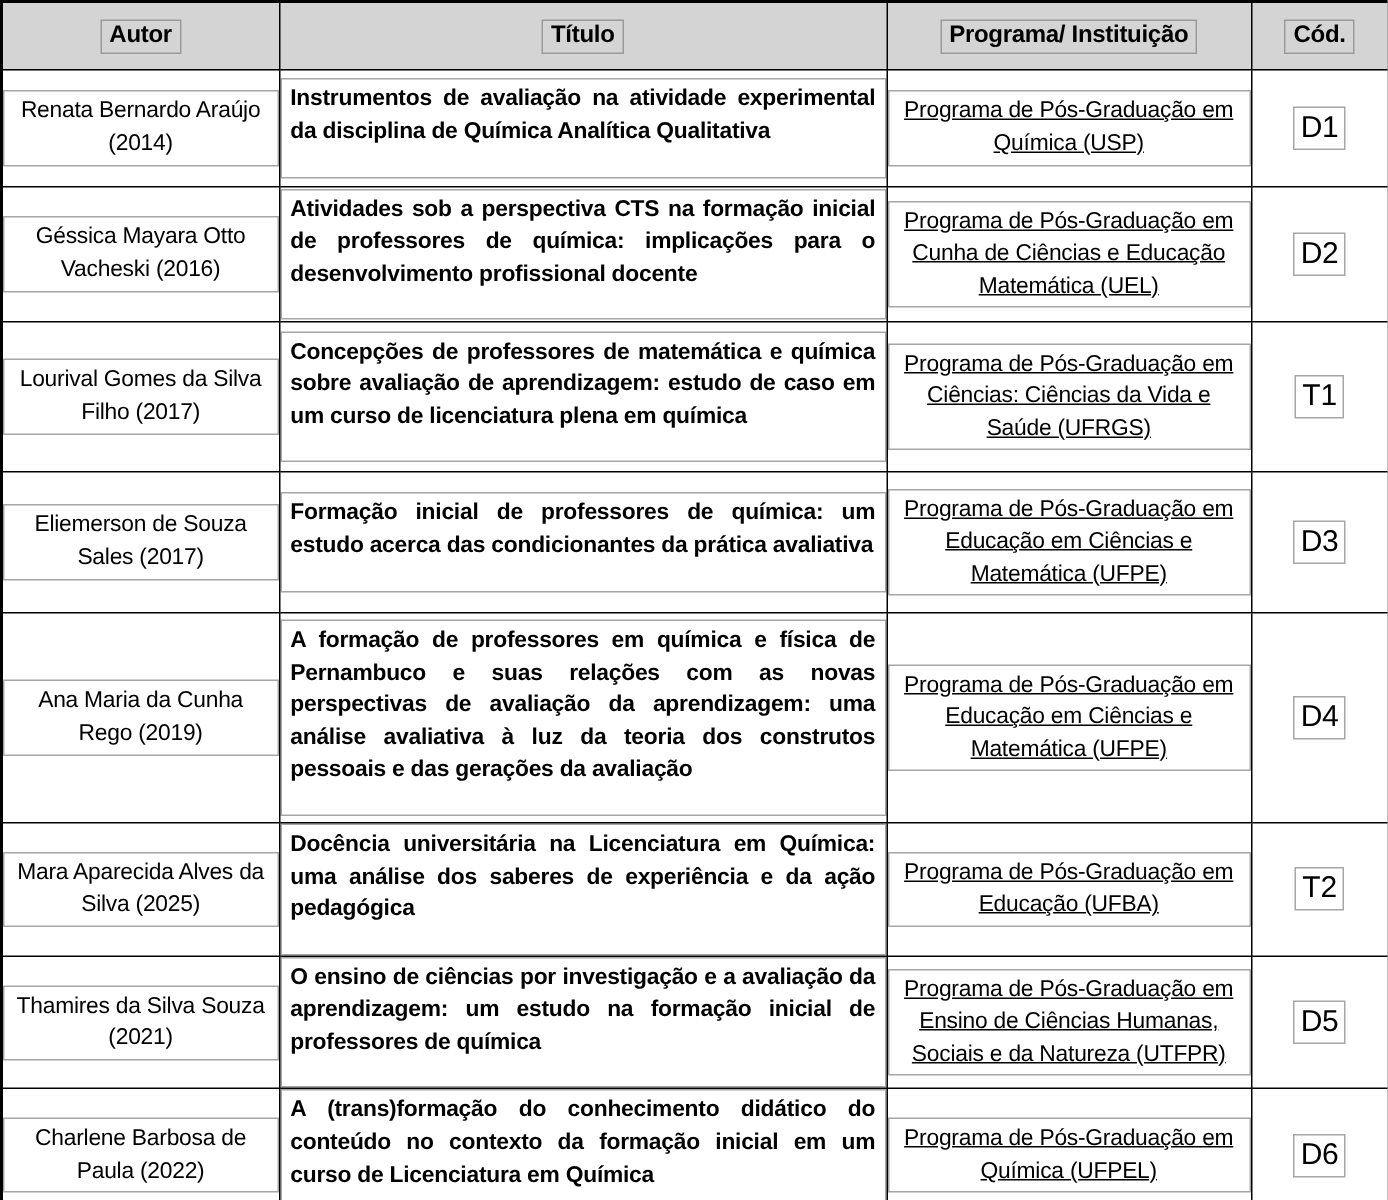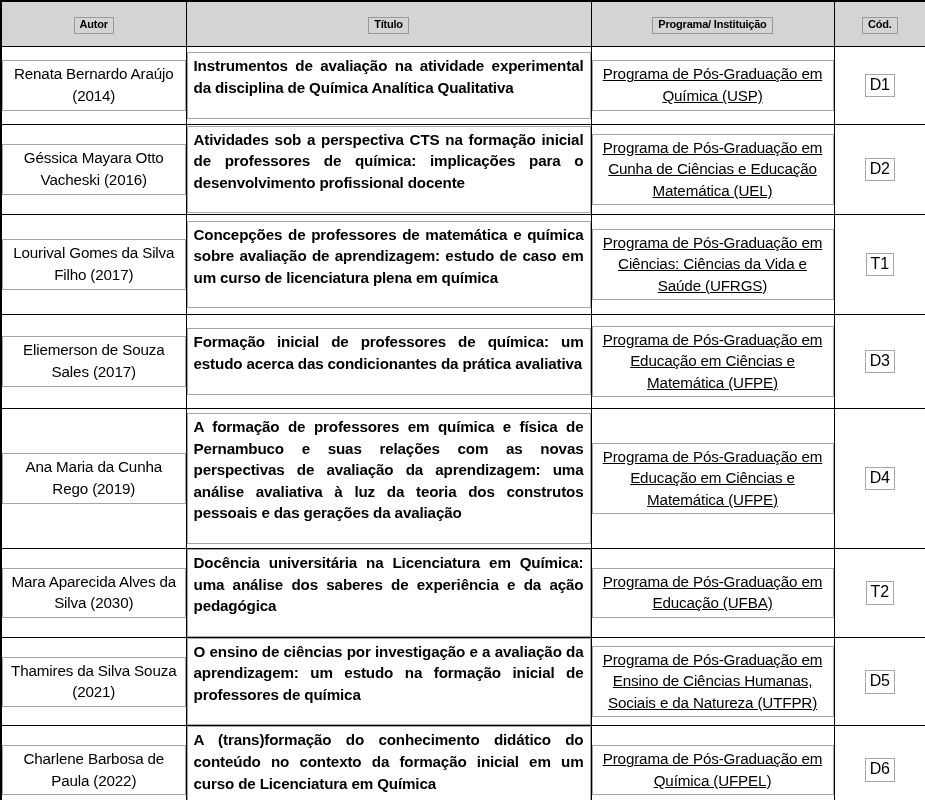--- a/index.html
+++ b/index.html
@@ -44,21 +44,21 @@
     background: #d4d4d4;
     height: 38px;
     text-align: center;
     padding: 3px 4px;
   }
   .hdr-box {
     display: inline-block;
     border: 1px solid #9a9a9a;
     padding: 0px 5px 1px 5px;
     font-weight: bold;
-    font-size: 11px;
+    font-size: 16px;
     line-height: 1.25;
     letter-spacing: -0.2px;
     white-space: nowrap;
   }
 
   
   td.cell {
     padding: 4px 5px;
   }
   td.cell-autor   { padding: 4px 8px; }
@@ -93,21 +93,21 @@
     display: block;
     text-align: center;
     padding: 2px 4px 3px 4px;
     text-decoration: underline;
   }
 
   .box-cod {
     display: inline-block;
     text-align: center;
     padding: 0px 4px 1px 4px;
-    font-size: 16px;
+    font-size: 20px;
     line-height: 1.3;
   }
 
   
   tr.r1 { height: 78px; }
   tr.r2 { height: 90px; }
   tr.r3 { height: 100px; }
   tr.r4 { height: 94px; }
   tr.r5 { height: 140px; }
   tr.r6 { height: 82px; }
@@ -213,21 +213,21 @@
         <td class="cell cell-prog">
           <span class="box box-prog">Programa de Pós-Graduação em Educação em Ciências e Matemática (UFPE)</span>
         </td>
         <td class="cell cell-cod">
           <span class="box box-cod">D4</span>
         </td>
       </tr>
 
       <tr class="r6">
         <td class="cell cell-autor">
-          <span class="box box-autor">Mara Aparecida Alves da Silva (2030)</span>
+          <span class="box box-autor">Mara Aparecida Alves da Silva (2025)</span>
         </td>
         <td class="cell cell-titulo">
           <span class="box box-titulo">Docência universitária na Licenciatura em Química: uma análise dos saberes de experiência e da ação pedagógica</span>
         </td>
         <td class="cell cell-prog">
           <span class="box box-prog">Programa de Pós-Graduação em Educação (UFBA)</span>
         </td>
         <td class="cell cell-cod">
           <span class="box box-cod">T2</span>
         </td>

